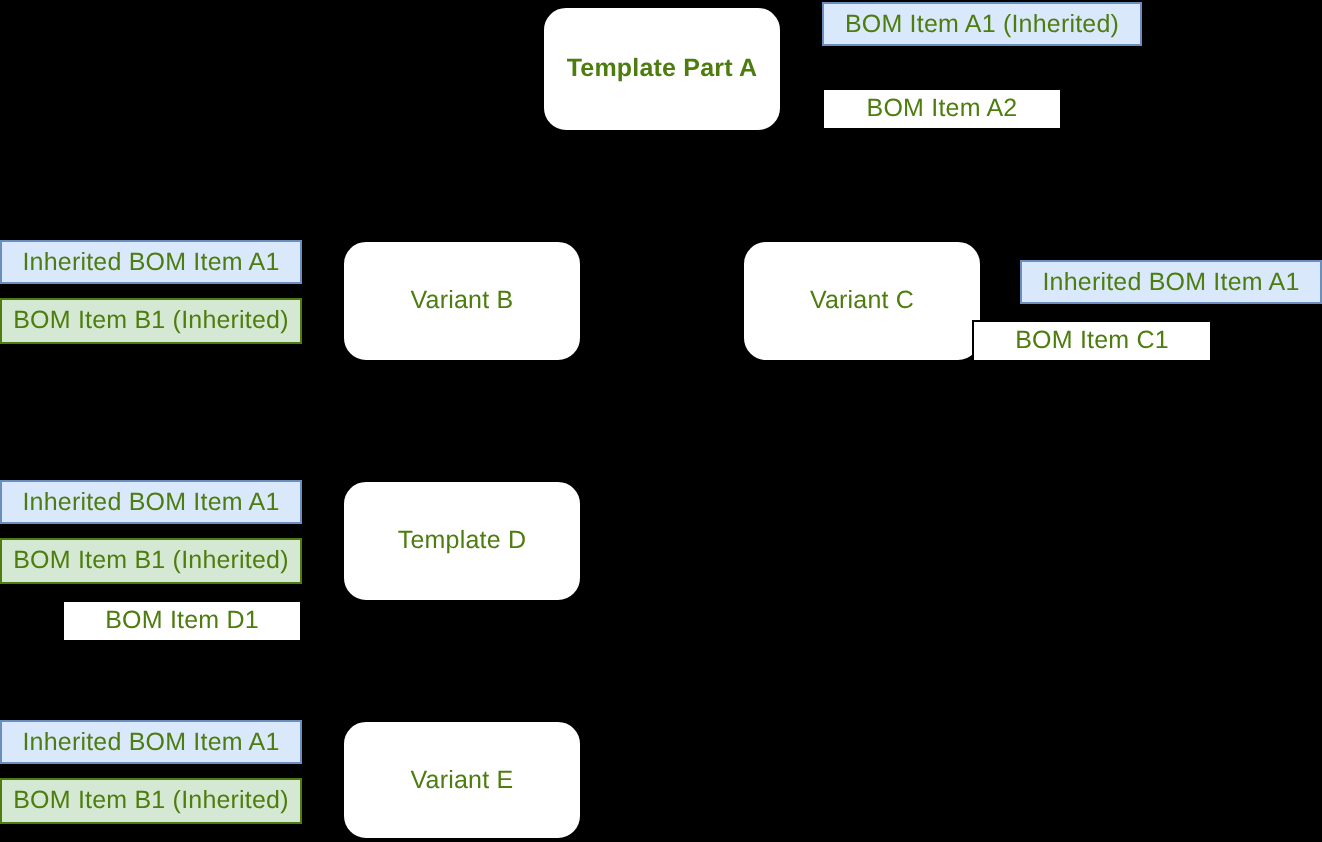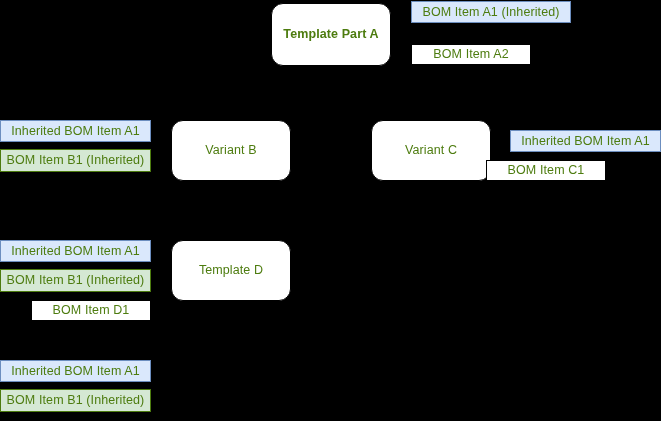--- a/index.html
+++ b/index.html
@@ -119,14 +119,17 @@
   </div>
 
   <div class="node chip inherited-a" style="left:0px; top:360px; width:151px; height:22px;">
     <span>Inherited BOM Item A1</span>
   </div>
 
   <div class="node chip inherited-b" style="left:0px; top:389px; width:151px; height:23px;">
     <span>BOM Item B1 (Inherited)</span>
   </div>
 
+  <div class="node card" style="left:171px; top:360px; width:120px; height:60px;">
+    <span>Variant E</span>
+  </div>
 
 </div>
 
 </body></html>

